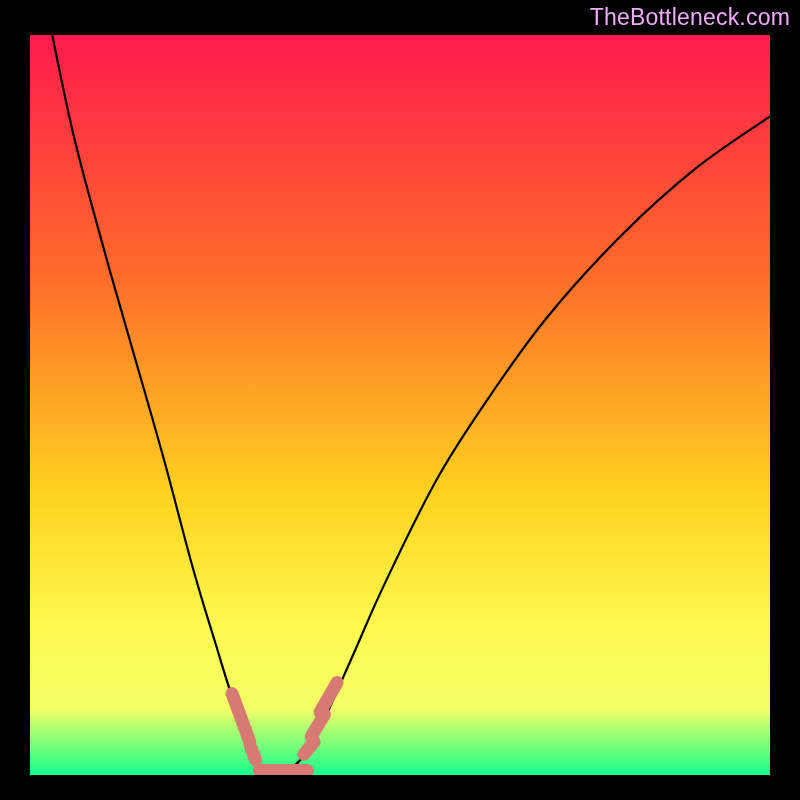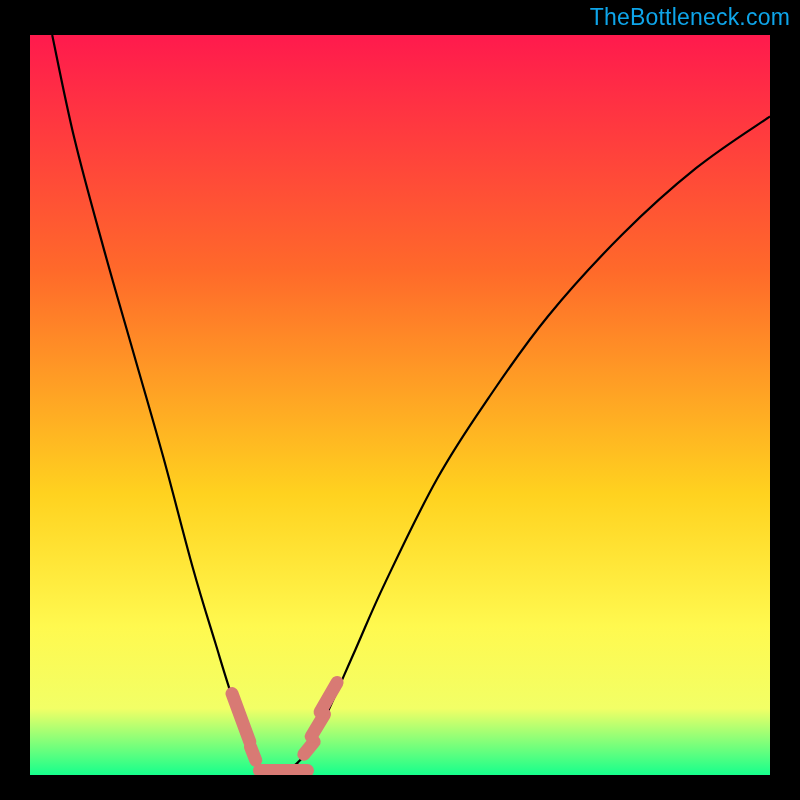--- a/index.html
+++ b/index.html
@@ -23,21 +23,21 @@
     position: absolute;
     left: 0;
     top: 0;
     width: 740px;
     height: 740px;
   }
   .watermark {
     position: absolute;
     top: 4px;
     right: 10px;
-    color: #0ea5e9;
+    color: #f0abfc;
     font-size: 23px;
     letter-spacing: 0.2px;
   }
   svg { display: block; }
 </style>
 </head>
 <body>
 
 <div class="watermark">TheBottleneck.com</div>
 

